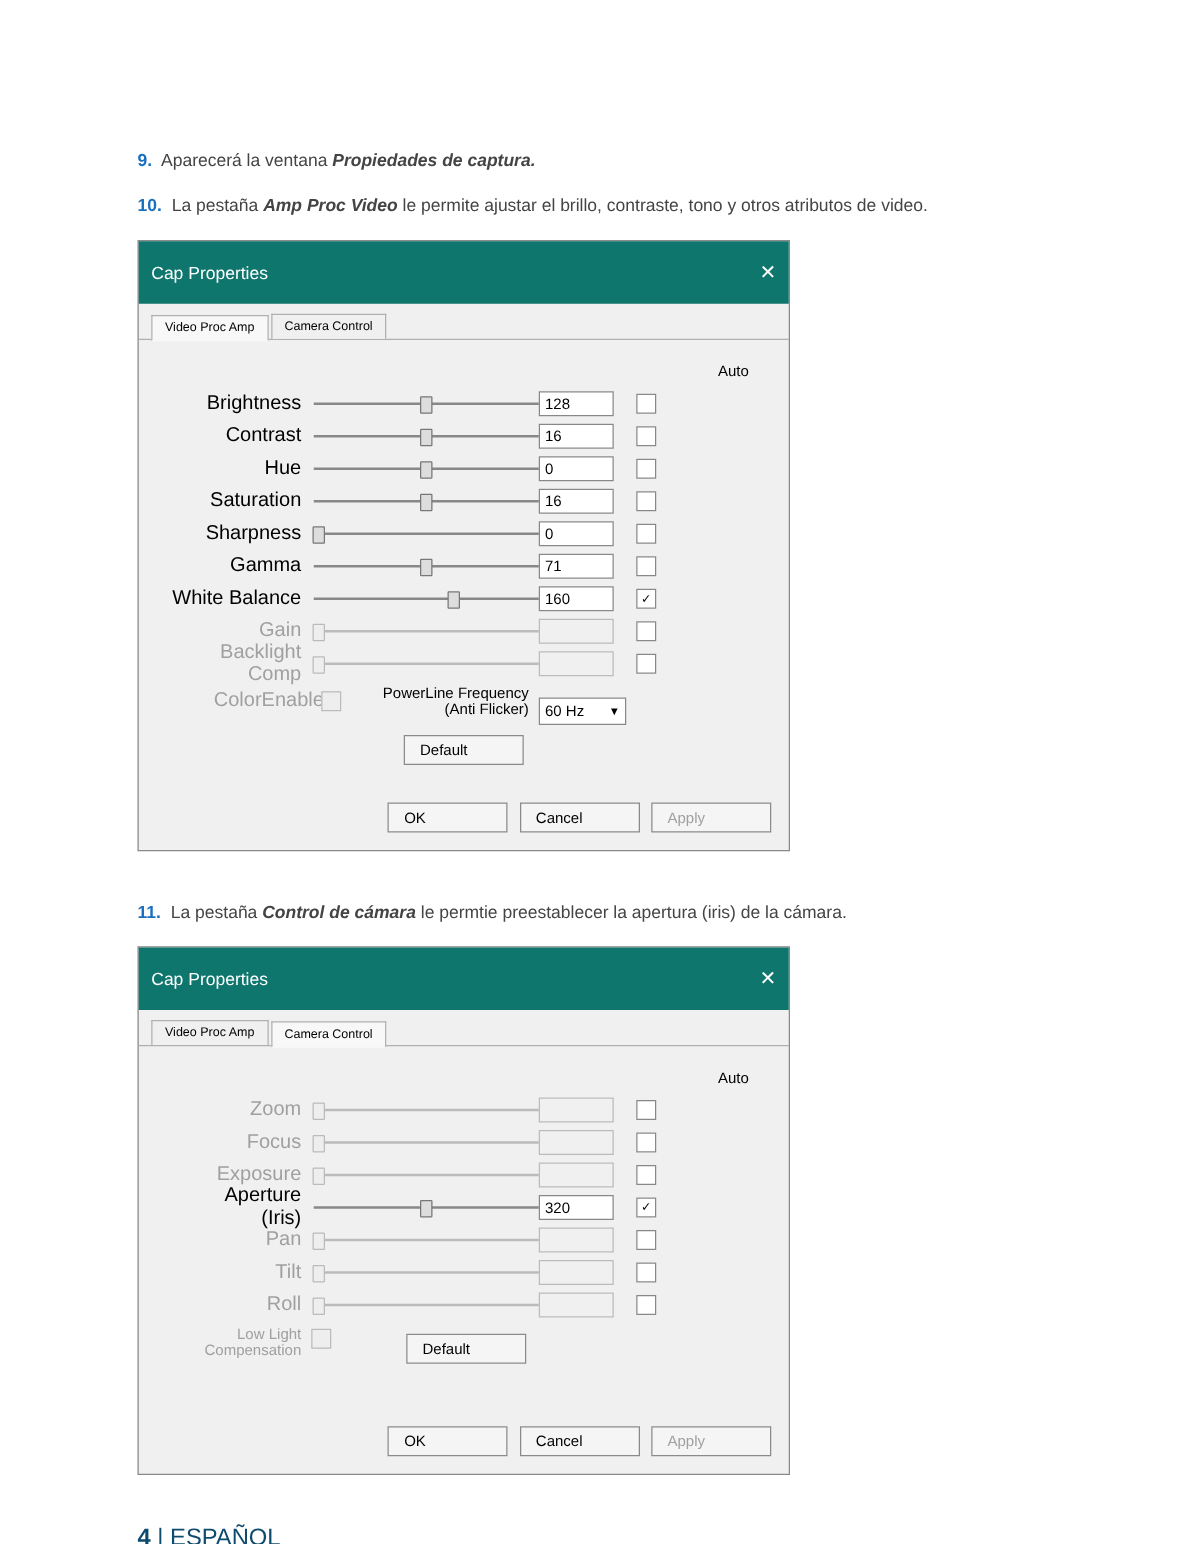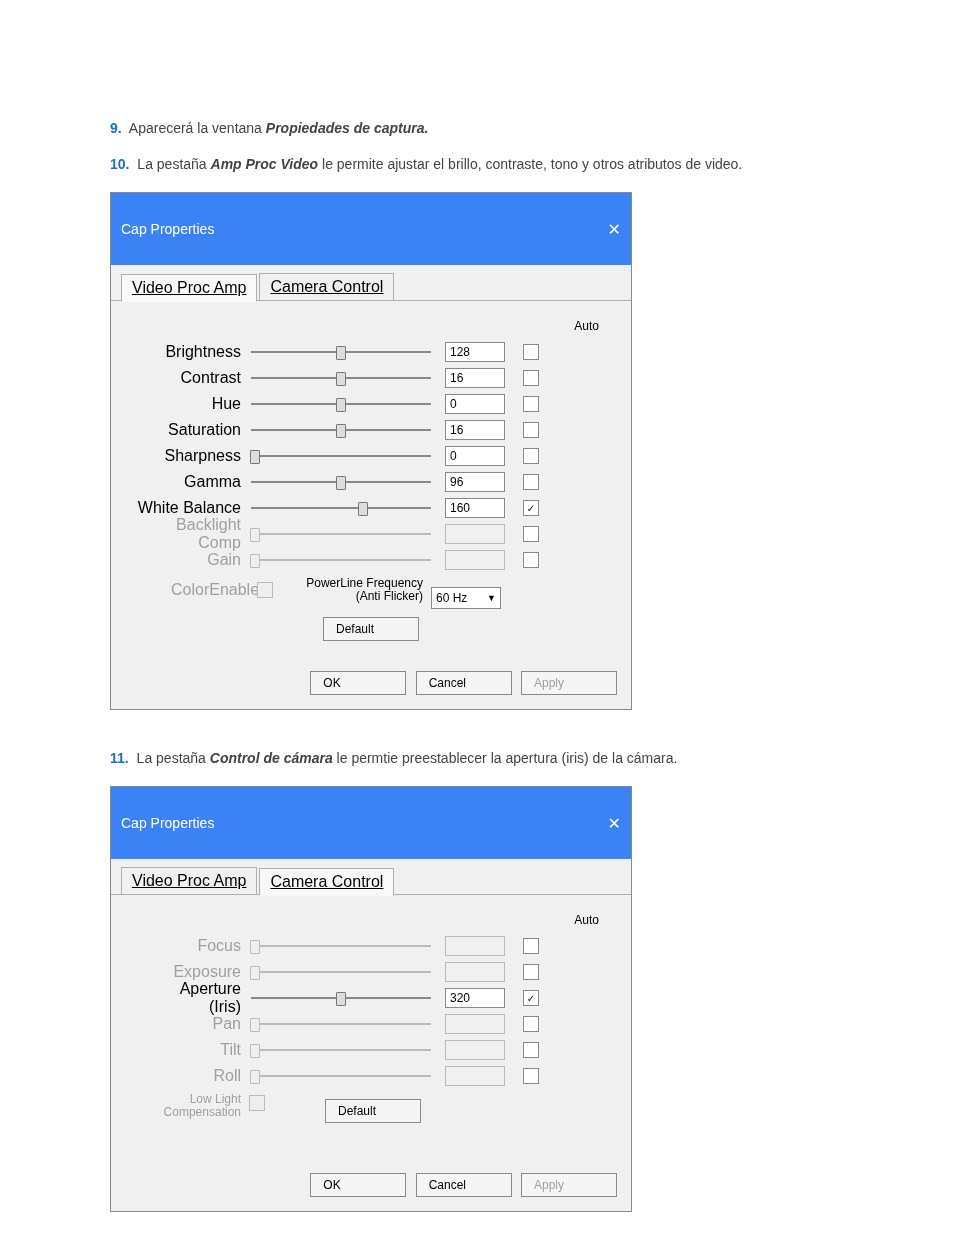--- a/index.html
+++ b/index.html
@@ -29,47 +29,46 @@
   .dialog {
     width: 520px;
     border: 1px solid #8a8a8a;
     background: #f0f0f0;
     margin: 12px 0 40px 0;
     font-family: "Segoe UI", Tahoma, sans-serif;
     font-size: 12px;
     color: #000;
   }
   .titlebar {
-    background: #3b82f6;
+    background: #0f766e;
     color: #fff;
     display: flex;
     align-items: center;
     justify-content: space-between;
     height: 46px;
-    padding: 13px 10px;
+    padding: 2px 10px;
     font-size: 14px;
   }
   .titlebar .close-x {
     font-size: 16px;
     cursor: pointer;
   }
   .tabstrip {
     padding: 8px 10px 0 10px;
     display: flex;
     border-bottom: 1px solid #b0b0b0;
   }
   .tab {
     padding: 4px 10px 4px 10px;
     border: 1px solid #b0b0b0;
     border-bottom: none;
     background: #f0f0f0;
-    font-size: 16px;
+    font-size: 10px;
     margin-right: 2px;
     cursor: pointer;
-    text-decoration: underline;
   }
   .tab.active {
     background: #f8f8f8;
     position: relative;
     top: 1px;
     border-bottom: 1px solid #f8f8f8;
     margin-bottom: -1px;
   }
   .panel {
     padding: 18px 20px 10px 20px;
@@ -114,21 +113,20 @@
     border-radius: 1px;
     transform: translateX(-50%);
   }
   .row.disabled .slider-track { background: #bbb; }
   .row.disabled .slider-thumb { background: #eee; border-color: #bbb; }
   .valbox {
     width: 50px;
     height: 18px;
     border: 1px solid #888;
     background: #fff;
-    margin-left: 14px;
     padding: 0 4px;
     font-size: 12px;
     display: flex;
     align-items: center;
   }
   .valbox.empty { background: #f0f0f0; border-color: #bbb; }
   .autochk {
     width: 14px;
     height: 14px;
     border: 1px solid #888;
@@ -311,45 +309,45 @@
             <div class="valbox">0</div>
             <div class="autochk"></div>
           </div>
           <div class="row">
             <div class="label">Gamma</div>
             <div class="slider-wrap">
               <div class="slider-track">
                 <div class="slider-thumb" style="left: 50%;"></div>
               </div>
             </div>
-            <div class="valbox">96</div>
+            <div class="valbox">71</div>
             <div class="autochk"></div>
           </div>
           <div class="row">
             <div class="label">White Balance</div>
             <div class="slider-wrap">
               <div class="slider-track">
                 <div class="slider-thumb" style="left: 62%;"></div>
               </div>
             </div>
             <div class="valbox">160</div>
             <div class="autochk">✓</div>
           </div>
           <div class="row disabled">
+            <div class="label">Gain</div>
+            <div class="slider-wrap">
+              <div class="slider-track">
+                <div class="slider-thumb" style="left: 2%;"></div>
+              </div>
+            </div>
+            <div class="valbox empty"></div>
+            <div class="autochk"></div>
+          </div>
+          <div class="row disabled">
             <div class="label">Backlight Comp</div>
-            <div class="slider-wrap">
-              <div class="slider-track">
-                <div class="slider-thumb" style="left: 2%;"></div>
-              </div>
-            </div>
-            <div class="valbox empty"></div>
-            <div class="autochk"></div>
-          </div>
-          <div class="row disabled">
-            <div class="label">Gain</div>
             <div class="slider-wrap">
               <div class="slider-track">
                 <div class="slider-thumb" style="left: 2%;"></div>
               </div>
             </div>
             <div class="valbox empty"></div>
             <div class="autochk"></div>
           </div>
         </div>
 
@@ -390,20 +388,30 @@
       <span class="close-x">✕</span>
     </div>
     <div class="tabstrip">
       <div class="tab">Video Proc Amp</div>
       <div class="tab active">Camera Control</div>
     </div>
     <div class="panel">
       <div class="auto-header">Auto</div>
       <div id="rows2">
           <div class="row disabled">
+            <div class="label">Zoom</div>
+            <div class="slider-wrap">
+              <div class="slider-track">
+                <div class="slider-thumb" style="left: 2%;"></div>
+              </div>
+            </div>
+            <div class="valbox empty"></div>
+            <div class="autochk"></div>
+          </div>
+          <div class="row disabled">
             <div class="label">Focus</div>
             <div class="slider-wrap">
               <div class="slider-track">
                 <div class="slider-thumb" style="left: 2%;"></div>
               </div>
             </div>
             <div class="valbox empty"></div>
             <div class="autochk"></div>
           </div>
           <div class="row disabled">

